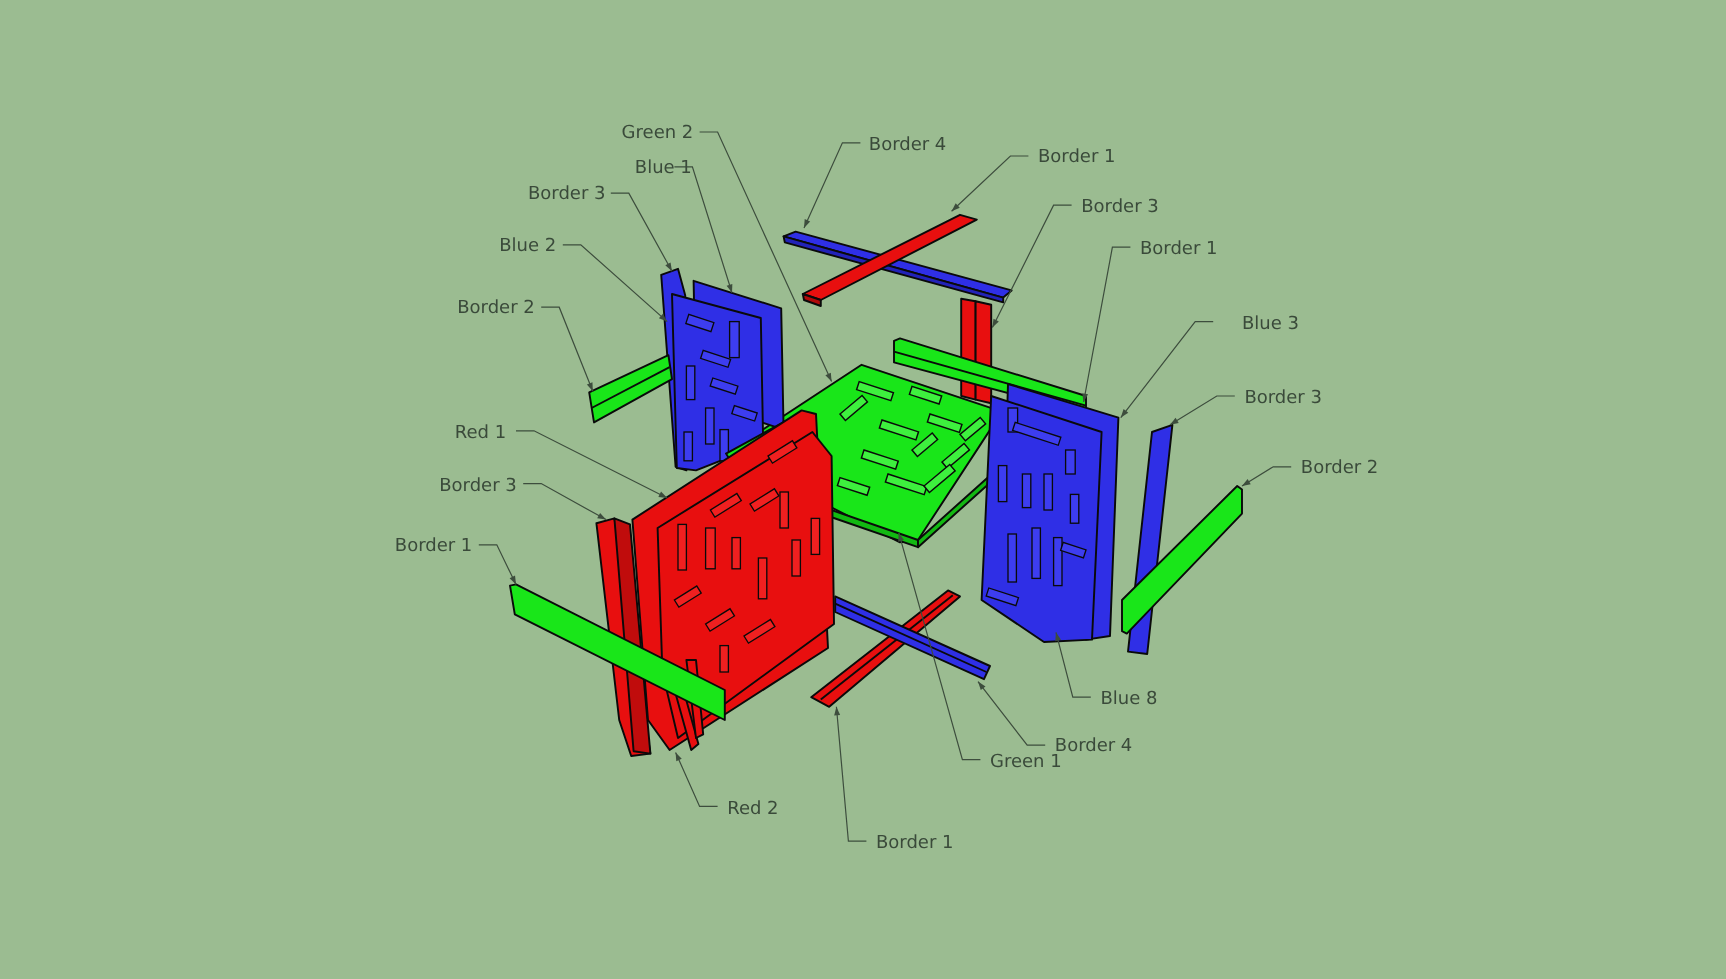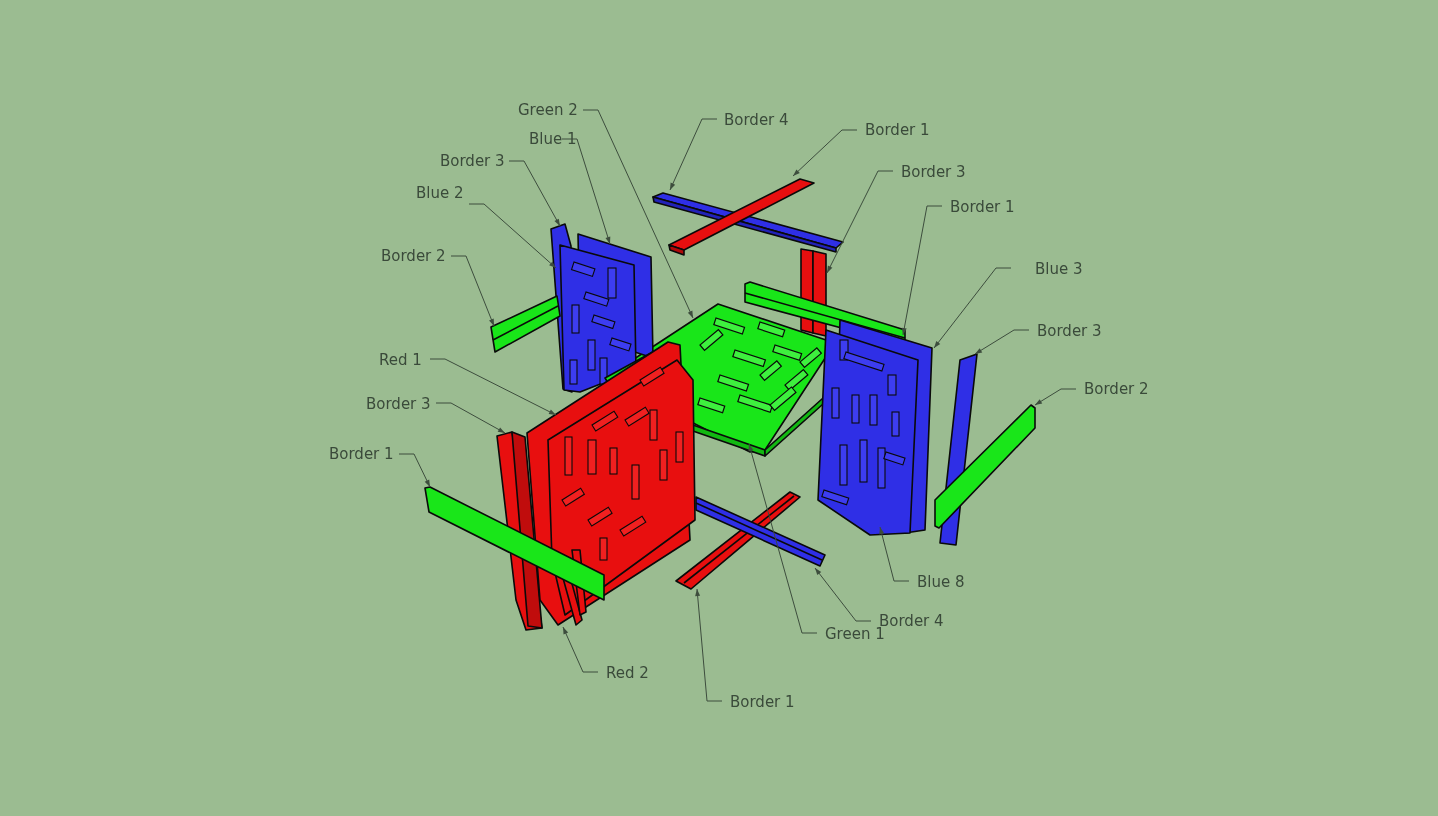--- a/index.html
+++ b/index.html
@@ -197,21 +197,21 @@
         <polygon points="563,627 563.5584403908235,634.4120270054754 568.1274981339247,632.3813346752082" fill="#3d4d3d"></polygon>
         <polyline class="leader" points="722,701 707,701 697,589"></polyline>
         <polygon points="697,589 695.1324293025353,596.1945937821374 700.1126178291078,595.749934092265" fill="#3d4d3d"></polygon>
       </g>
   </svg>
 
   <div id="labels">
       <div class="lbl" style="left: 518px; top: 101px;">Green 2</div>
       <div class="lbl" style="left: 509px; top: 130px; margin-left: 20px;">Blue 1</div>
       <div class="lbl" style="left: 440px; top: 152px;">Border 3</div>
-      <div class="lbl" style="left: 416px; top: 184px;">Blue 2</div>
+      <div class="lbl" style="left: 416px; top: 195px;">Blue 2</div>
       <div class="lbl" style="left: 381px; top: 247px;">Border 2</div>
       <div class="lbl" style="left: 379px; top: 351px;">Red 1</div>
       <div class="lbl" style="left: 366px; top: 395px;">Border 3</div>
       <div class="lbl" style="left: 329px; top: 445px;">Border 1</div>
       <div class="lbl" style="left: 724px; top: 111px;">Border 4</div>
       <div class="lbl" style="left: 865px; top: 121px;">Border 1</div>
       <div class="lbl" style="left: 901px; top: 163px;">Border 3</div>
       <div class="lbl" style="left: 950px; top: 198px;">Border 1</div>
       <div class="lbl" style="left: 1019px; top: 260px; margin-left: 16px;">Blue 3</div>
       <div class="lbl" style="left: 1037px; top: 322px;">Border 3</div>

